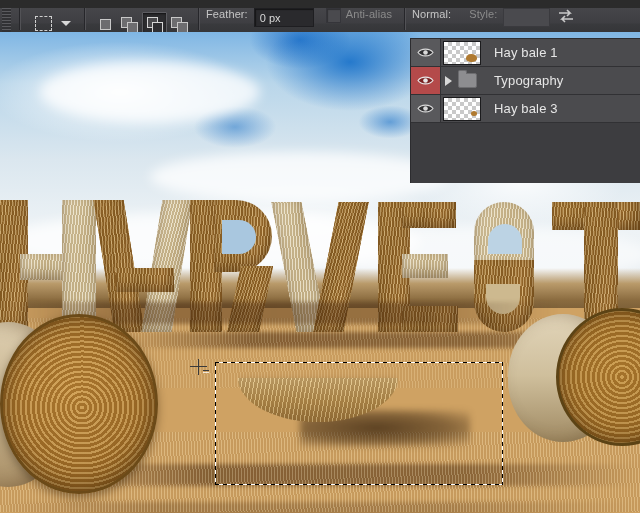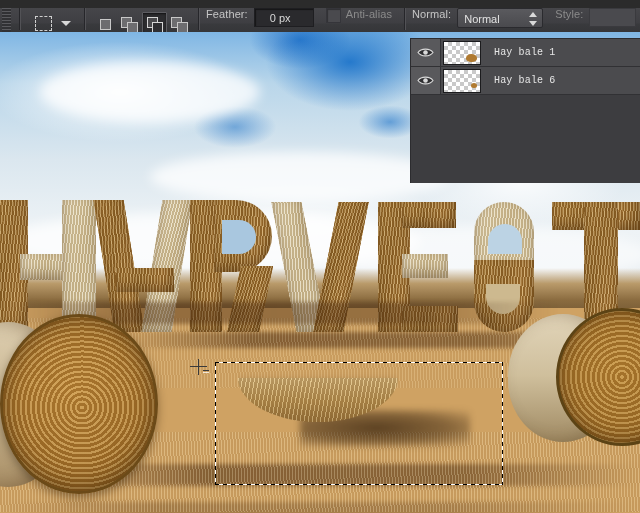--- a/index.html
+++ b/index.html
@@ -93,21 +93,21 @@
   }
   .opt-label.dim { color: #8b8b8b; }
   .field {
     background: #2a2a2d;
     border: 1px solid #1e1e21;
     box-shadow: inset 1px 1px 1px rgba(0,0,0,.5);
     color: #d9d9d9;
     font-size: 11px;
     height: 19px;
     line-height: 19px;
-    padding: 0 15px;
+    padding: 0 5px;
     box-sizing: border-box;
     flex: 0 0 auto;
   }
   .field.feather { width: 60px; }
   .field.disabled { background: #4a4a4e; border-color: #3a3a3e; box-shadow: none; color: #6e6e72; }
   .field.wh { width: 47px; }
   .checkbox {
     width: 13px; height: 13px;
     background: #4a4a4e;
     border: 1px solid #35353a;
@@ -414,25 +414,24 @@
     position: absolute; left: -1px; top: -4px;
     width: 9px; height: 4px;
     background: #8d8d90;
     border: 1px solid #6d6d70;
     border-bottom: none;
     border-radius: 2px 2px 0 0;
     box-sizing: border-box;
   }
   .layer-name {
     color: #e6e6e6;
-    font-size: 10px;
+    font-size: 13px;
     white-space: nowrap;
     padding-left: 5px;
     letter-spacing: .15px;
-    font-family: Liberation Mono, monospace;
   }
 </style>
 </head>
 <body>
 
 <div id="app">
 
   <div id="options-bar">
 
     <div class="grip"></div>
@@ -470,27 +469,20 @@
     <div class="field feather">0 px</div>
 
     <div style="width:12px;flex:0 0 auto;"></div>
 
     <div class="checkbox"></div>
     <span class="opt-label dim">Anti-alias</span>
 
     <div class="opt-sep"></div>
 
     <span class="opt-label">Normal:</span>
-    <div class="select">
-      <span>Normal</span>
-      <span class="arrows">
-        <i class="up"></i>
-          <i class="dn"></i>
-      </span>
-    </div>
 
     <div style="width:12px;flex:0 0 auto;"></div>
 
     <span class="opt-label dim">Style:</span>
     <div class="field wh disabled"></div>
 
     <span class="swap-icon">
       <svg width="18" height="16" viewBox="0 0 18 16">
         <path d="M2 5 H13 L10 2 M13 5 L10 8" fill="none" stroke="#c9c9c9" stroke-width="1.6"></path>
         <path d="M16 11 H5 L8 8 M5 11 L8 14" fill="none" stroke="#c9c9c9" stroke-width="1.6"></path>
@@ -591,31 +583,44 @@
       </div>
       <div class="thumb-cell">
         <div class="thumb">
           <span class="thumb-blob" style="left:22px; top:12px; width:11px; height:8px; background:#b07a30;"></span>
         </div>
       </div>
       <span class="layer-name">Hay bale 1</span>
     </div>
 
 
+    <div class="layer-row">
+      <div class="eye-cell c-red">
+        <svg class="eye-svg" width="17" height="11" viewBox="0 0 17 11">
+          <path d="M1 5.5 C4 1, 13 1, 16 5.5 C13 10, 4 10, 1 5.5 Z" fill="#7a2222" stroke="#e8e8e8" stroke-width="1.1"></path>
+          <circle cx="8.5" cy="5.5" r="2.3" fill="#e8e8e8"></circle>
+        </svg>
+      </div>
+      <div class="folder-cell">
+        <span class="tri"></span>
+        <span class="folder-icon"></span>
+      </div>
+      <span class="layer-name">Typography</span>
+    </div>
 
 
     <div class="layer-row">
       <div class="eye-cell">
         <svg class="eye-svg" width="17" height="11" viewBox="0 0 17 11">
           <path d="M1 5.5 C4 1, 13 1, 16 5.5 C13 10, 4 10, 1 5.5 Z" fill="#2f2f31" stroke="#d9d9d9" stroke-width="1.1"></path>
           <circle cx="8.5" cy="5.5" r="2.3" fill="#d9d9d9"></circle>
         </svg>
       </div>
       <div class="thumb-cell">
         <div class="thumb">
           <span class="thumb-blob" style="left:27px; top:13px; width:6px; height:5px; background:#b07a30;"></span>
         </div>
       </div>
-      <span class="layer-name">Hay bale 6</span>
+      <span class="layer-name">Hay bale 3</span>
     </div>
   </div>
 
 </div>
 
 </body></html>

